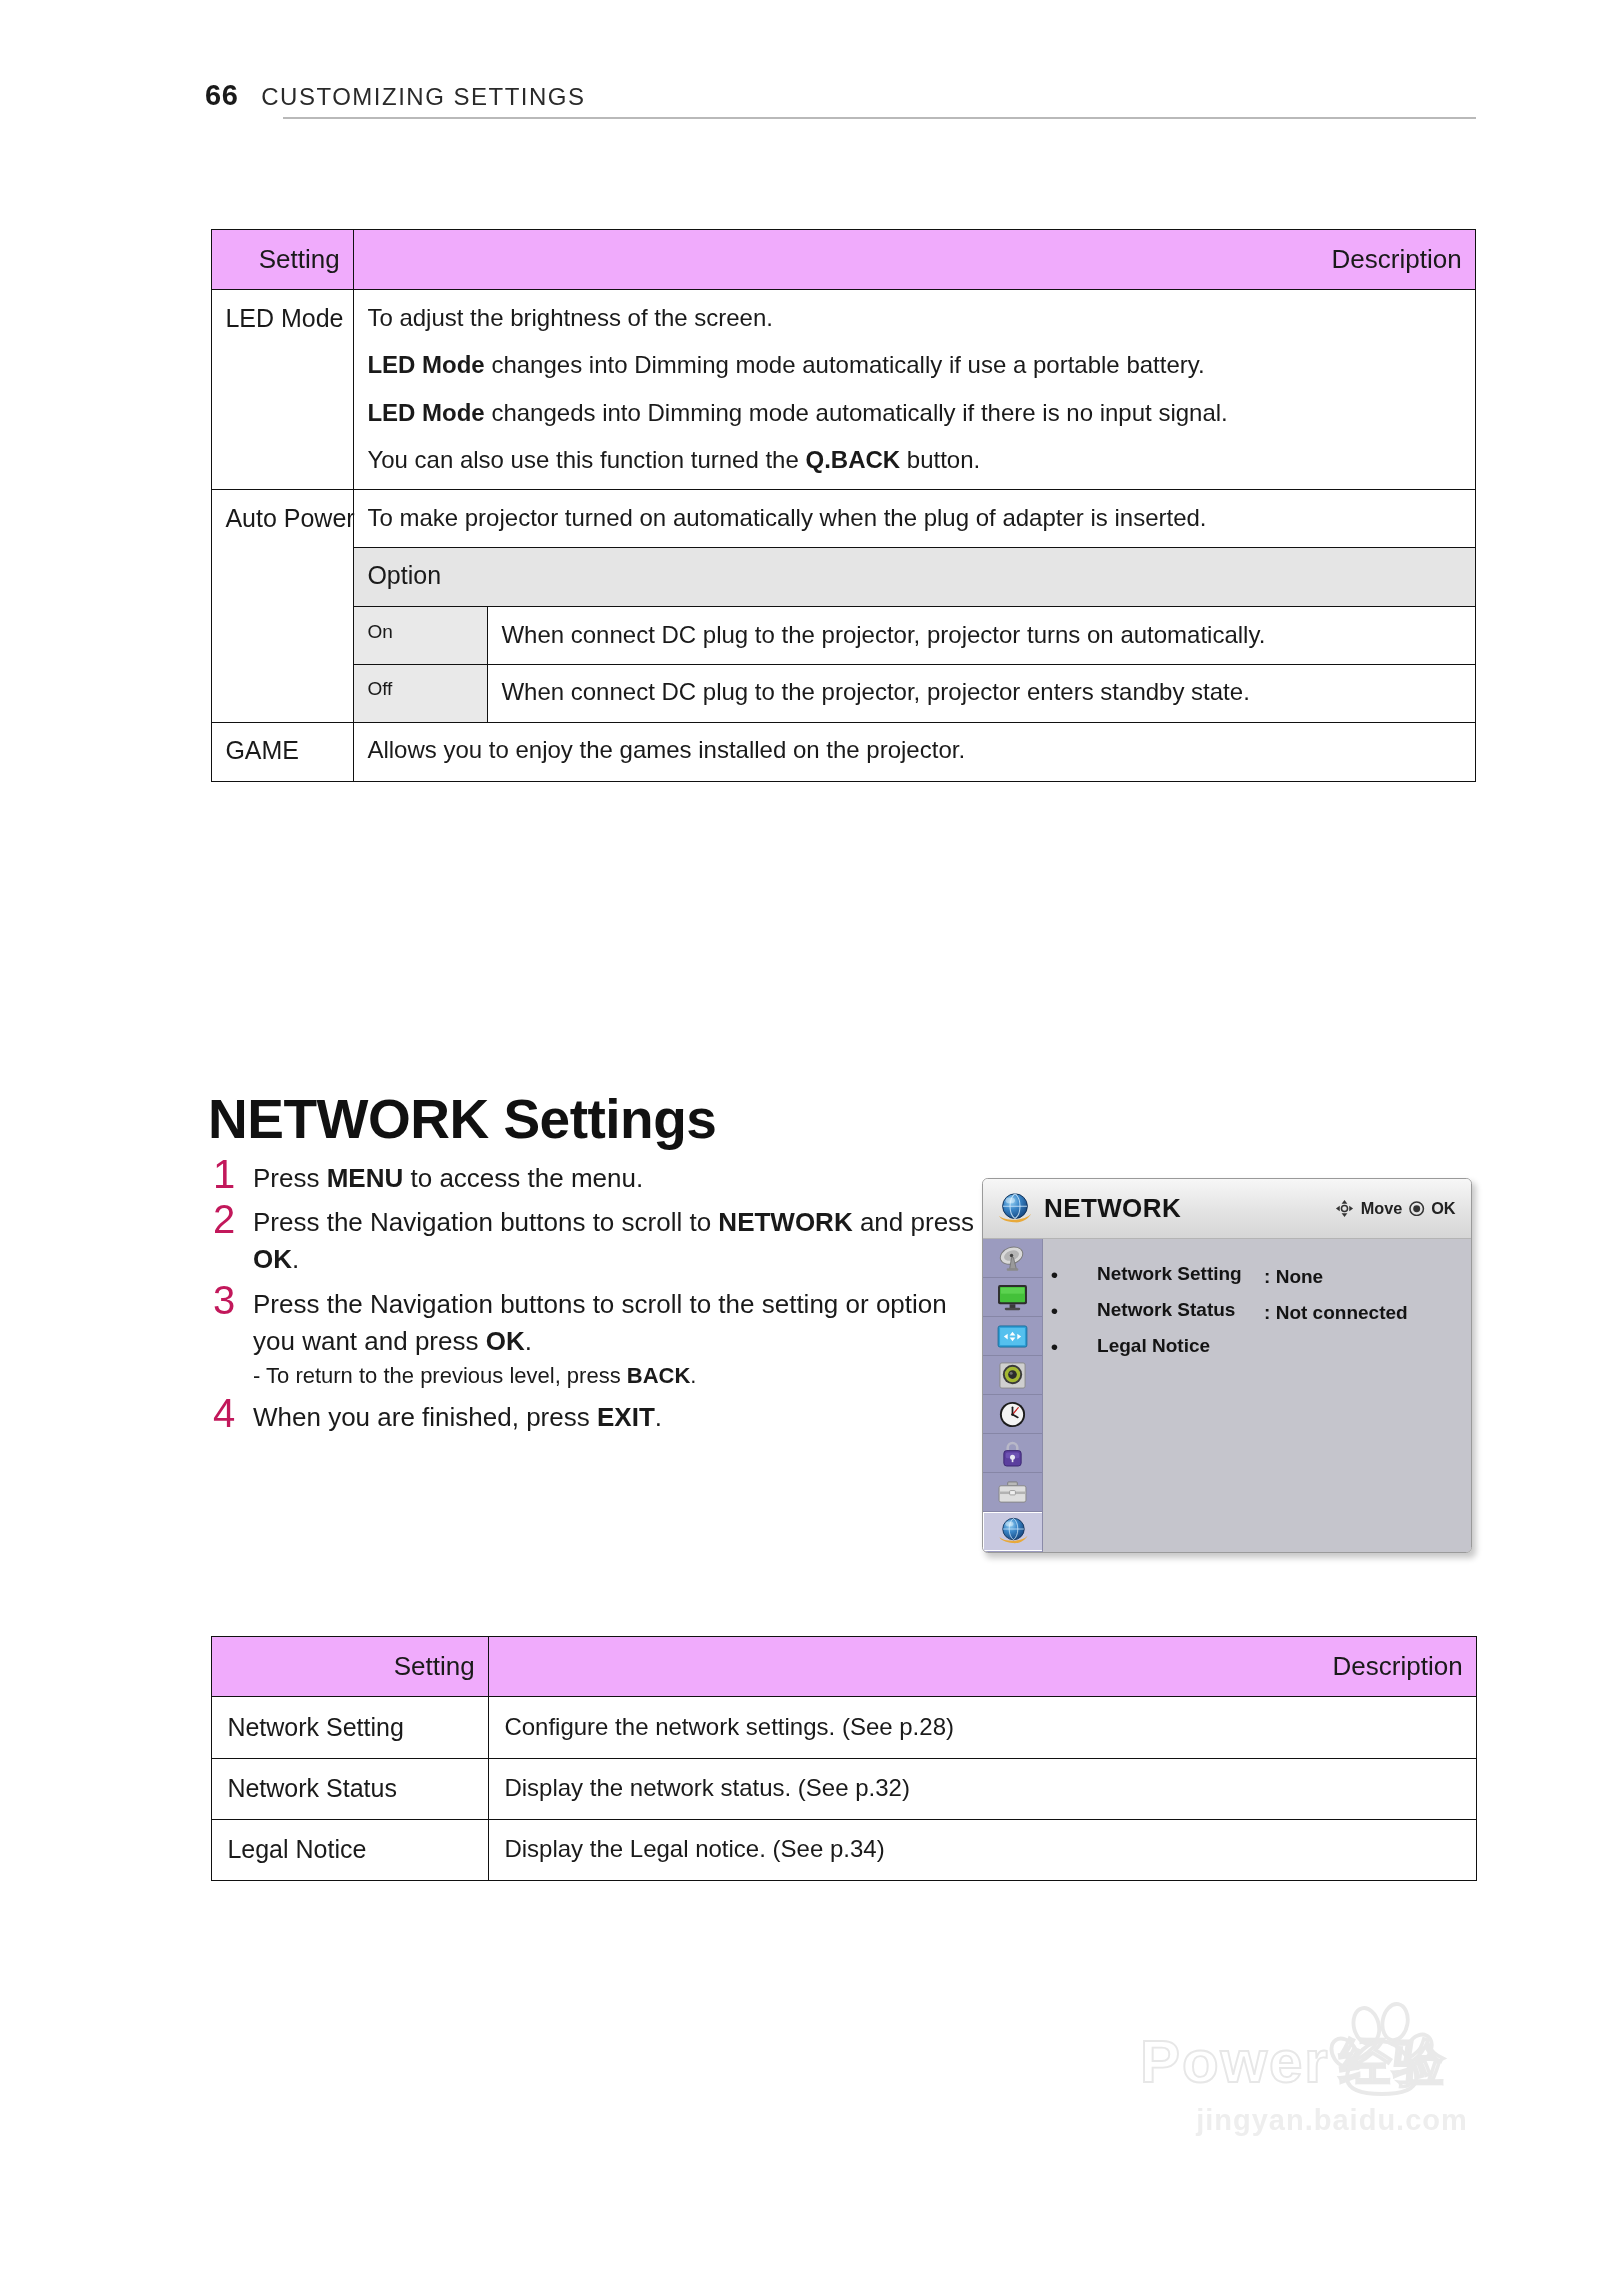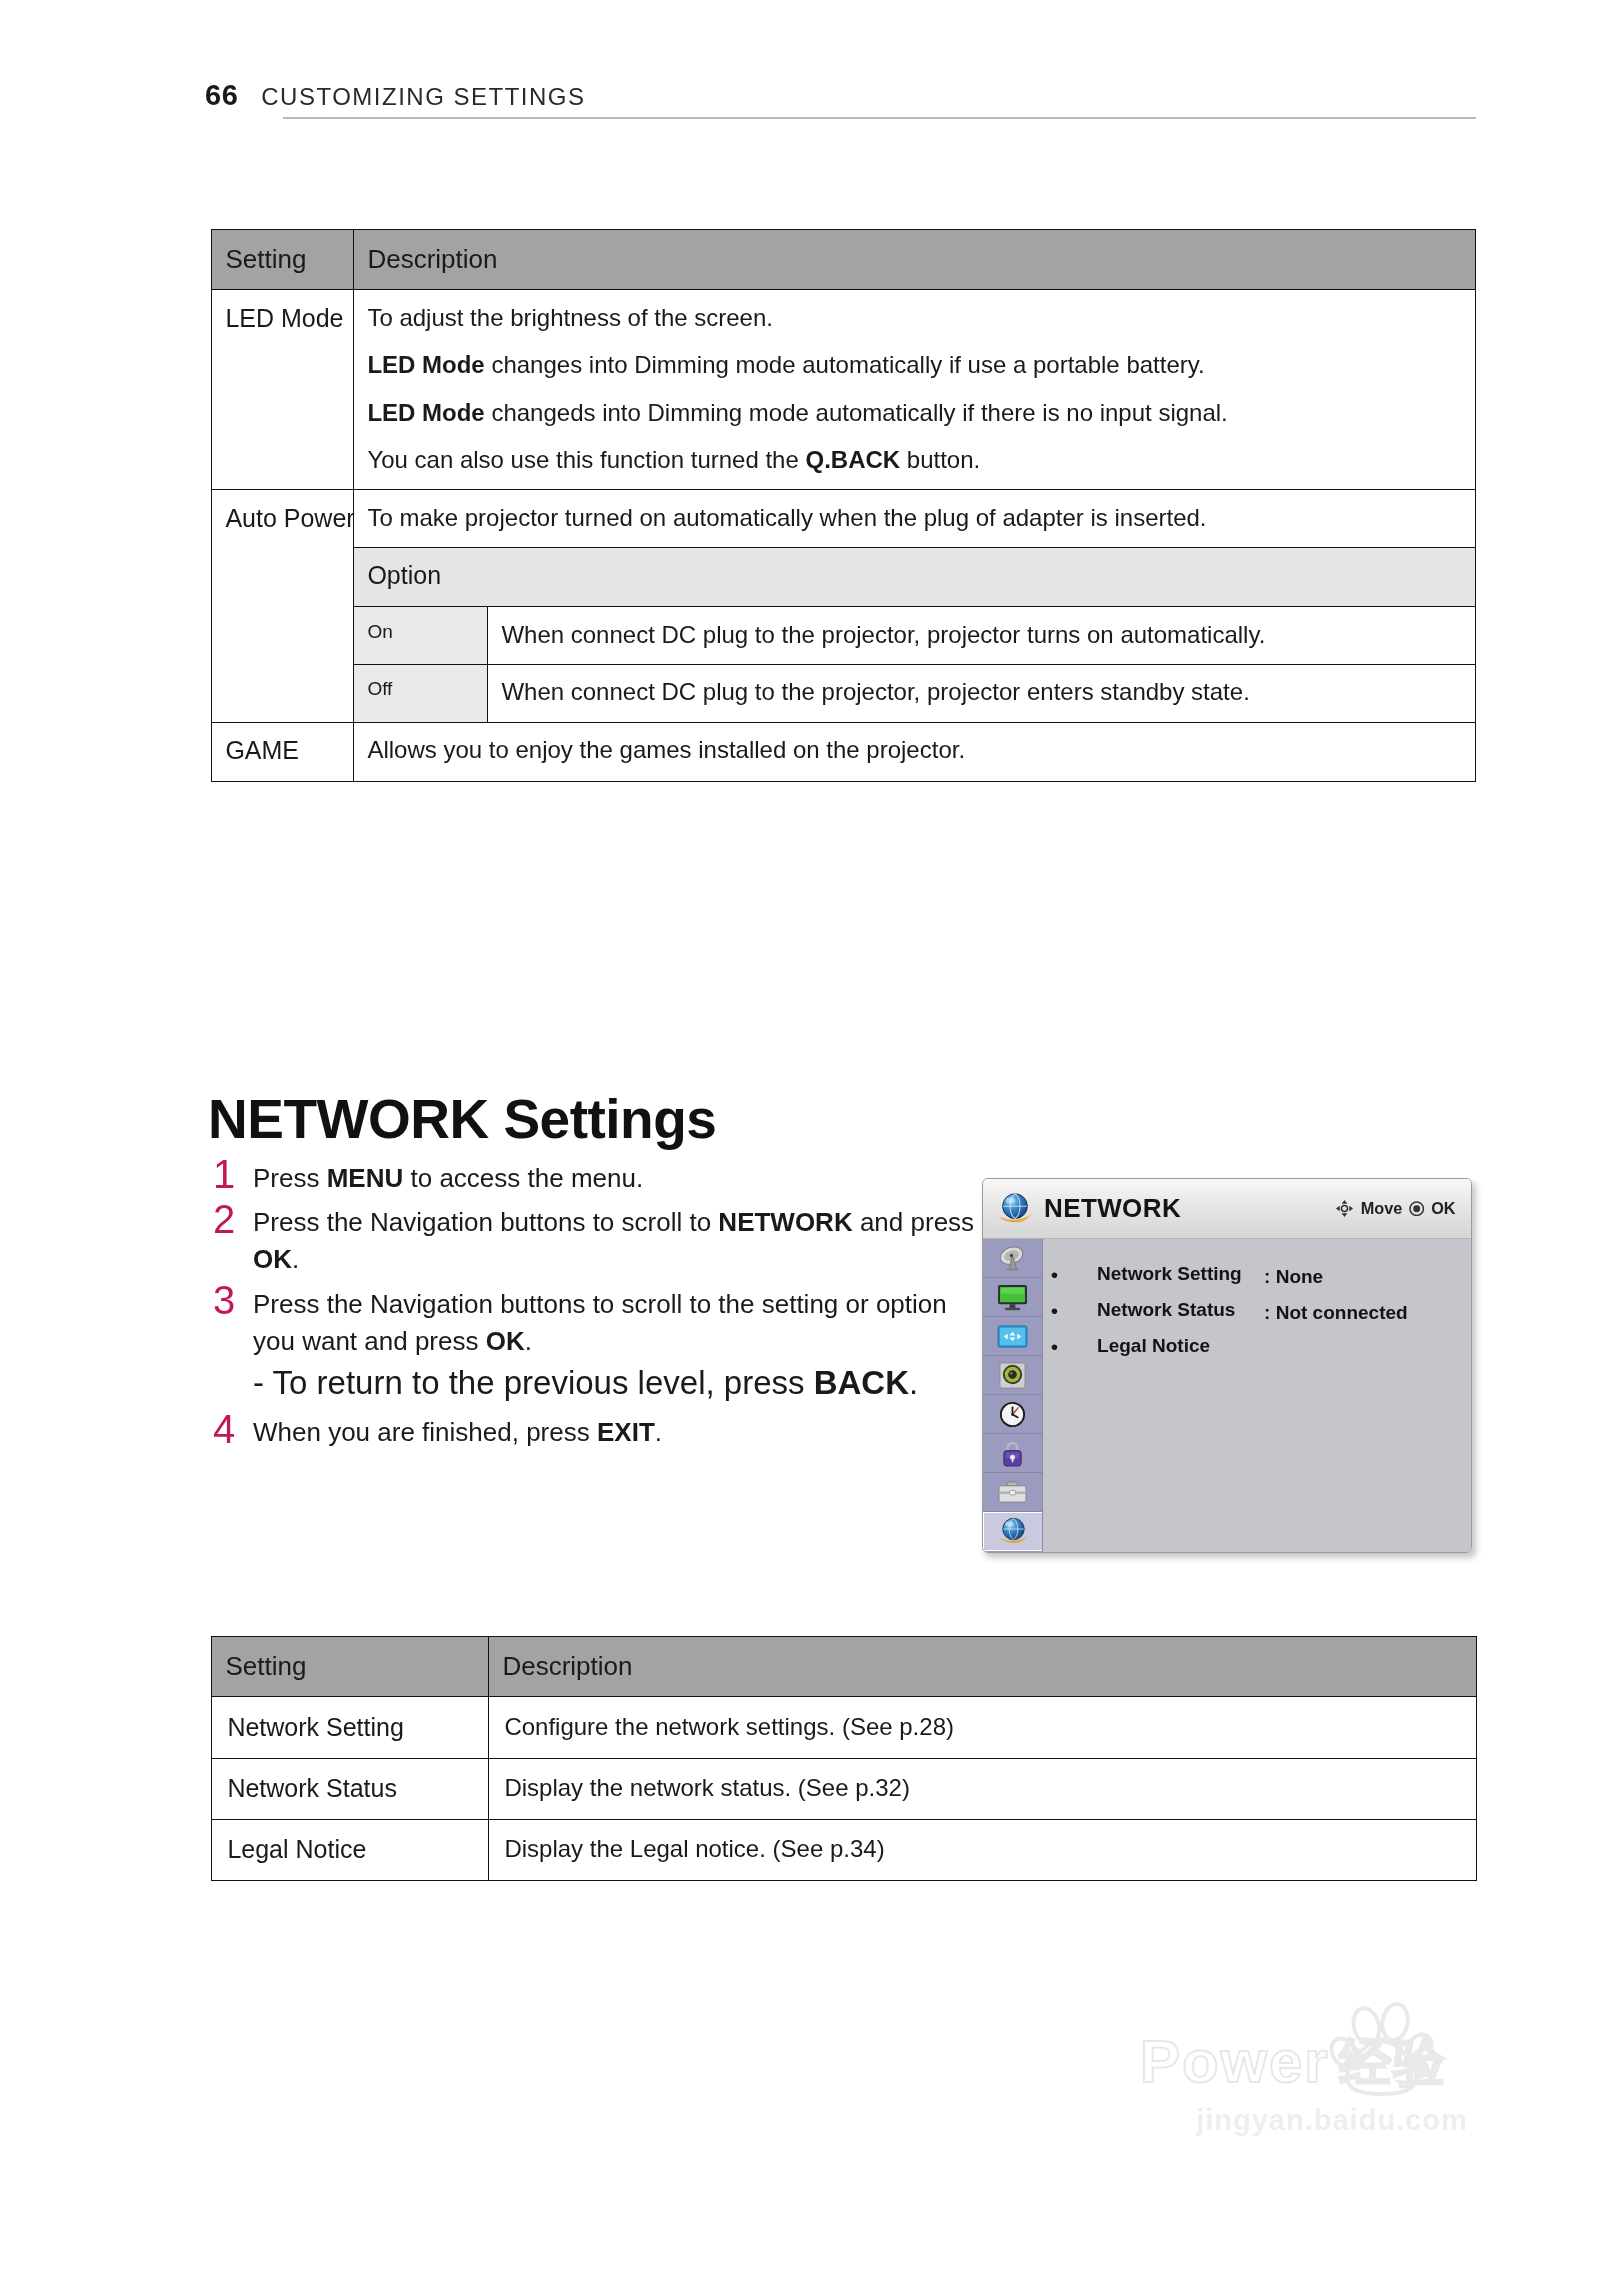--- a/index.html
+++ b/index.html
@@ -59,22 +59,22 @@
     font-size: 24px;
   }
   .doc-table td, .doc-table th {
     border: 1.9px solid #111111;
     vertical-align: top;
     padding: 11.5px 13.4px 13.4px 13.4px;
     font-weight: normal;
     line-height: 1.33;
   }
   .th-cell {
-    background: #a3a3a3;
-    text-align: left;
+    background: #f0abfc;
+    text-align: right;
     font-size: 26px;
     padding-top: 13.4px;
     padding-bottom: 13.4px;
   }
   .cell-label {
     font-weight: bold;
     font-size: 25px;
     white-space: nowrap;
   }
   .subhead-cell {
@@ -130,21 +130,21 @@
     text-align: left;
     margin-top: -3.8px;
   }
   .step-body {
     font-size: 26px;
     line-height: 1.42;
     flex: 1;
     padding-top: 1.9px;
   }
   .step-sub {
-    font-size: 33px;
+    font-size: 22px;
     line-height: 1.42;
   }
 
   
   .osd {
     position: absolute;
     left: 966px;
     top: 1178px;
     width: 490px;
     height: 375px;

